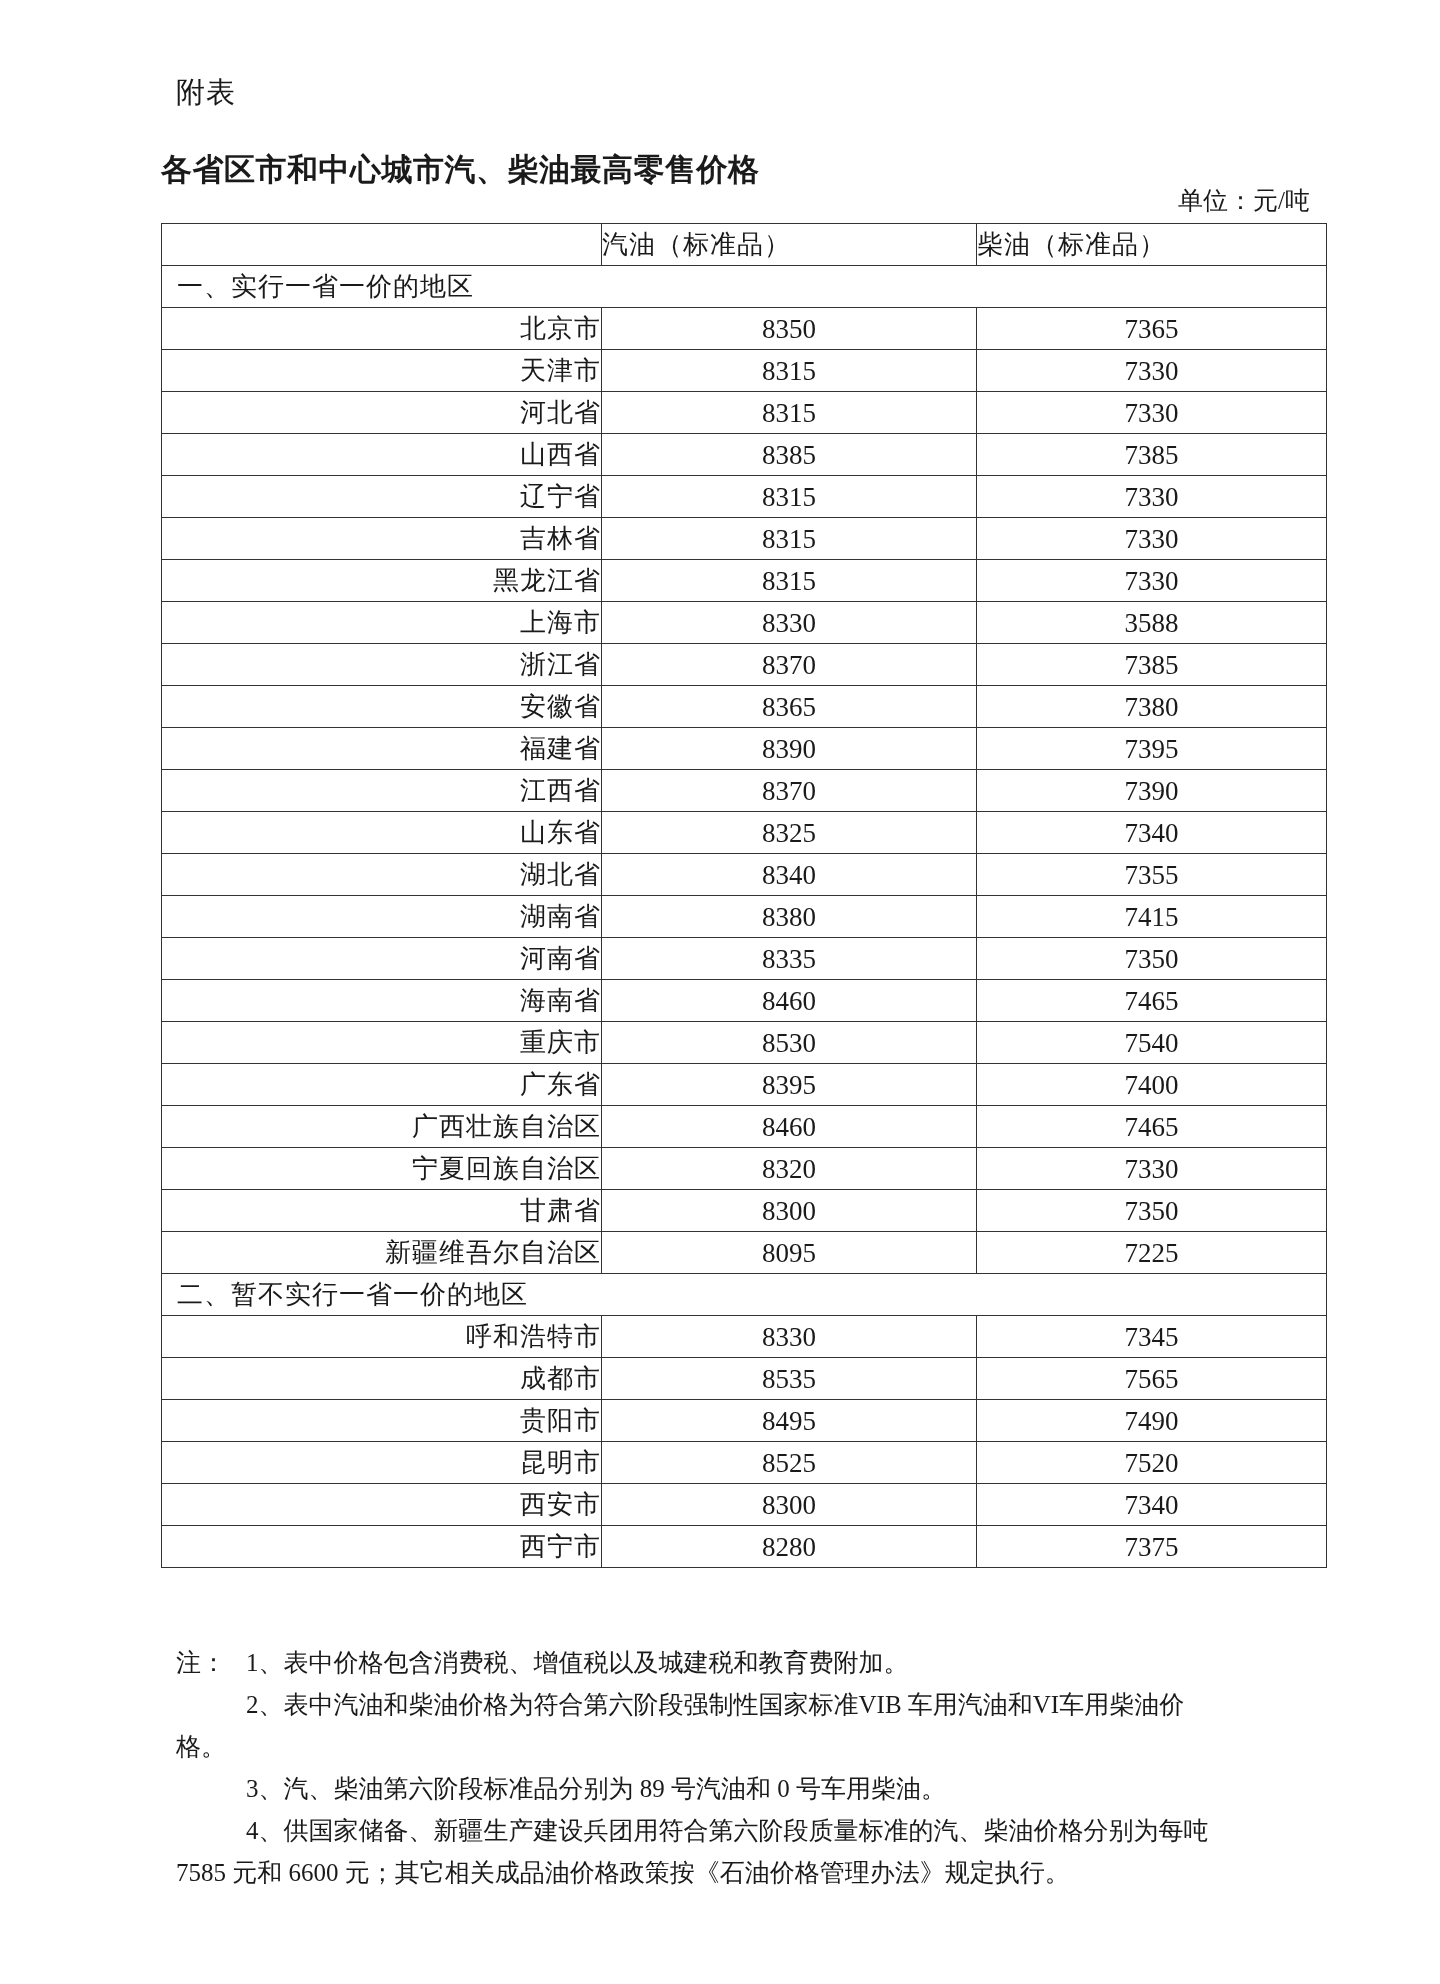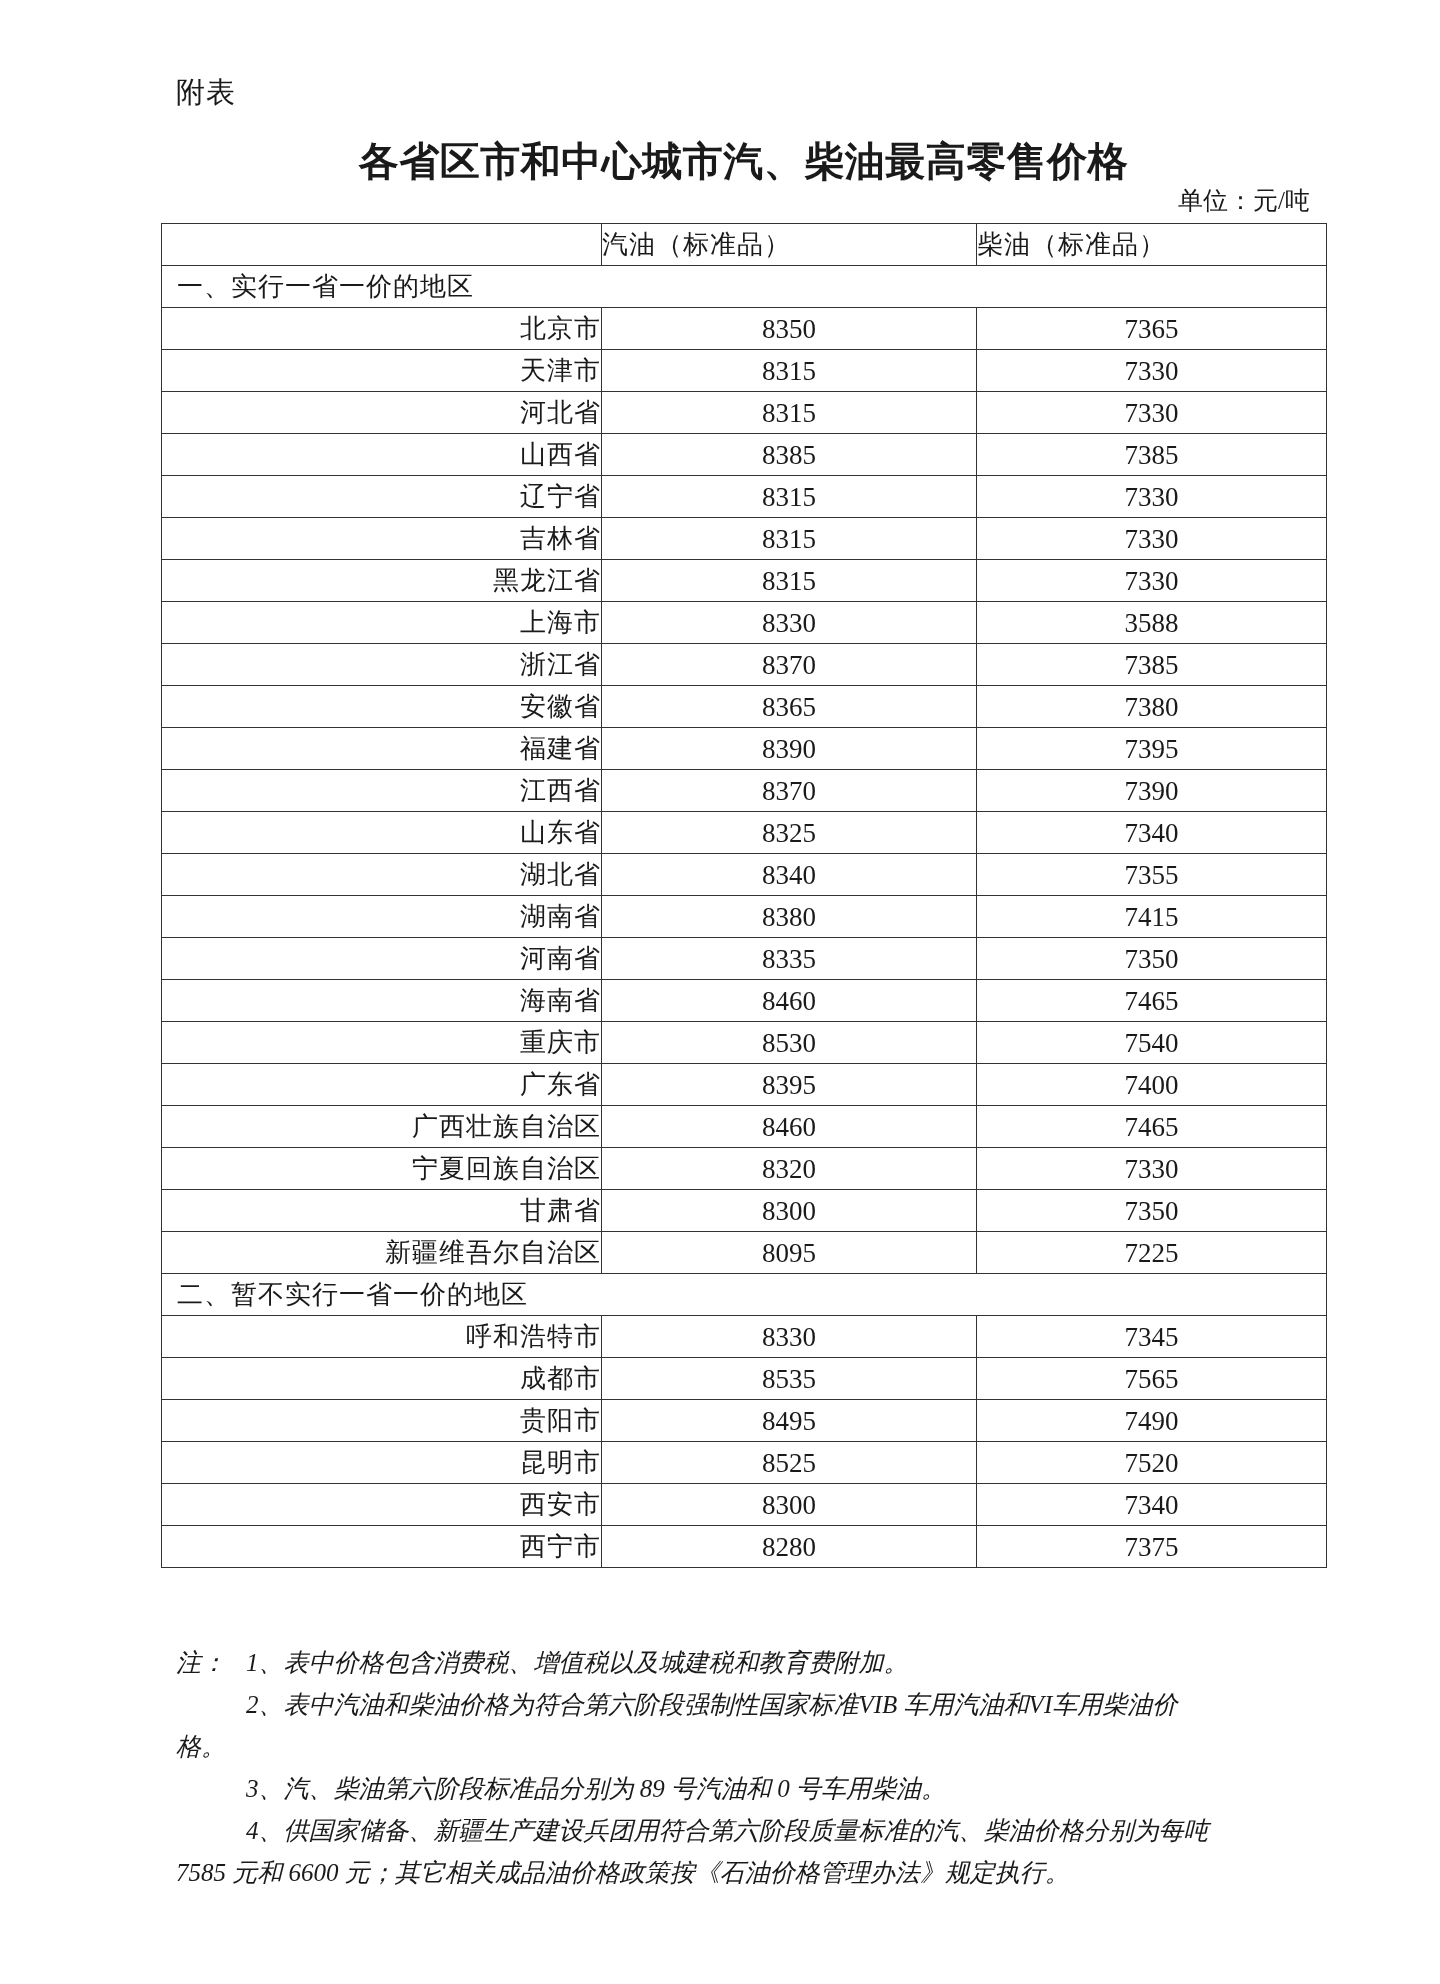--- a/index.html
+++ b/index.html
@@ -20,23 +20,22 @@
     left: 176px;
     top: 72px;
     font-size: 29px;
     line-height: 40px;
     letter-spacing: 1px;
   }
   .doc-title {
     position: absolute;
     left: 161px;
     width: 1165px;
-    top: 140px;
-    text-align: center;
-    font-size: 40px;
+    top: 148px;
+    font-size: 31px;
     line-height: 42px;
     font-weight: bold;
     font-family: "DejaVu Sans", "Liberation Sans", sans-serif;
     letter-spacing: 0.5px;
   }
   .unit-label {
     position: absolute;
     right: 130px;
     top: 184px;
     font-size: 25px;
@@ -87,21 +86,20 @@
     position: absolute;
     left: 176px;
     top: 1642px;
     width: 1140px;
     font-size: 25px;
     line-height: 42px;
   }
   .note-line {
     display: block;
     white-space: nowrap;
-    font-style: italic;
   }
   .note-line.indent {
     padding-left: 70px;
   }
   .note-label {
     display: inline-block;
     width: 70px;
   }
   .note-line.cont {
     padding-left: 0;

